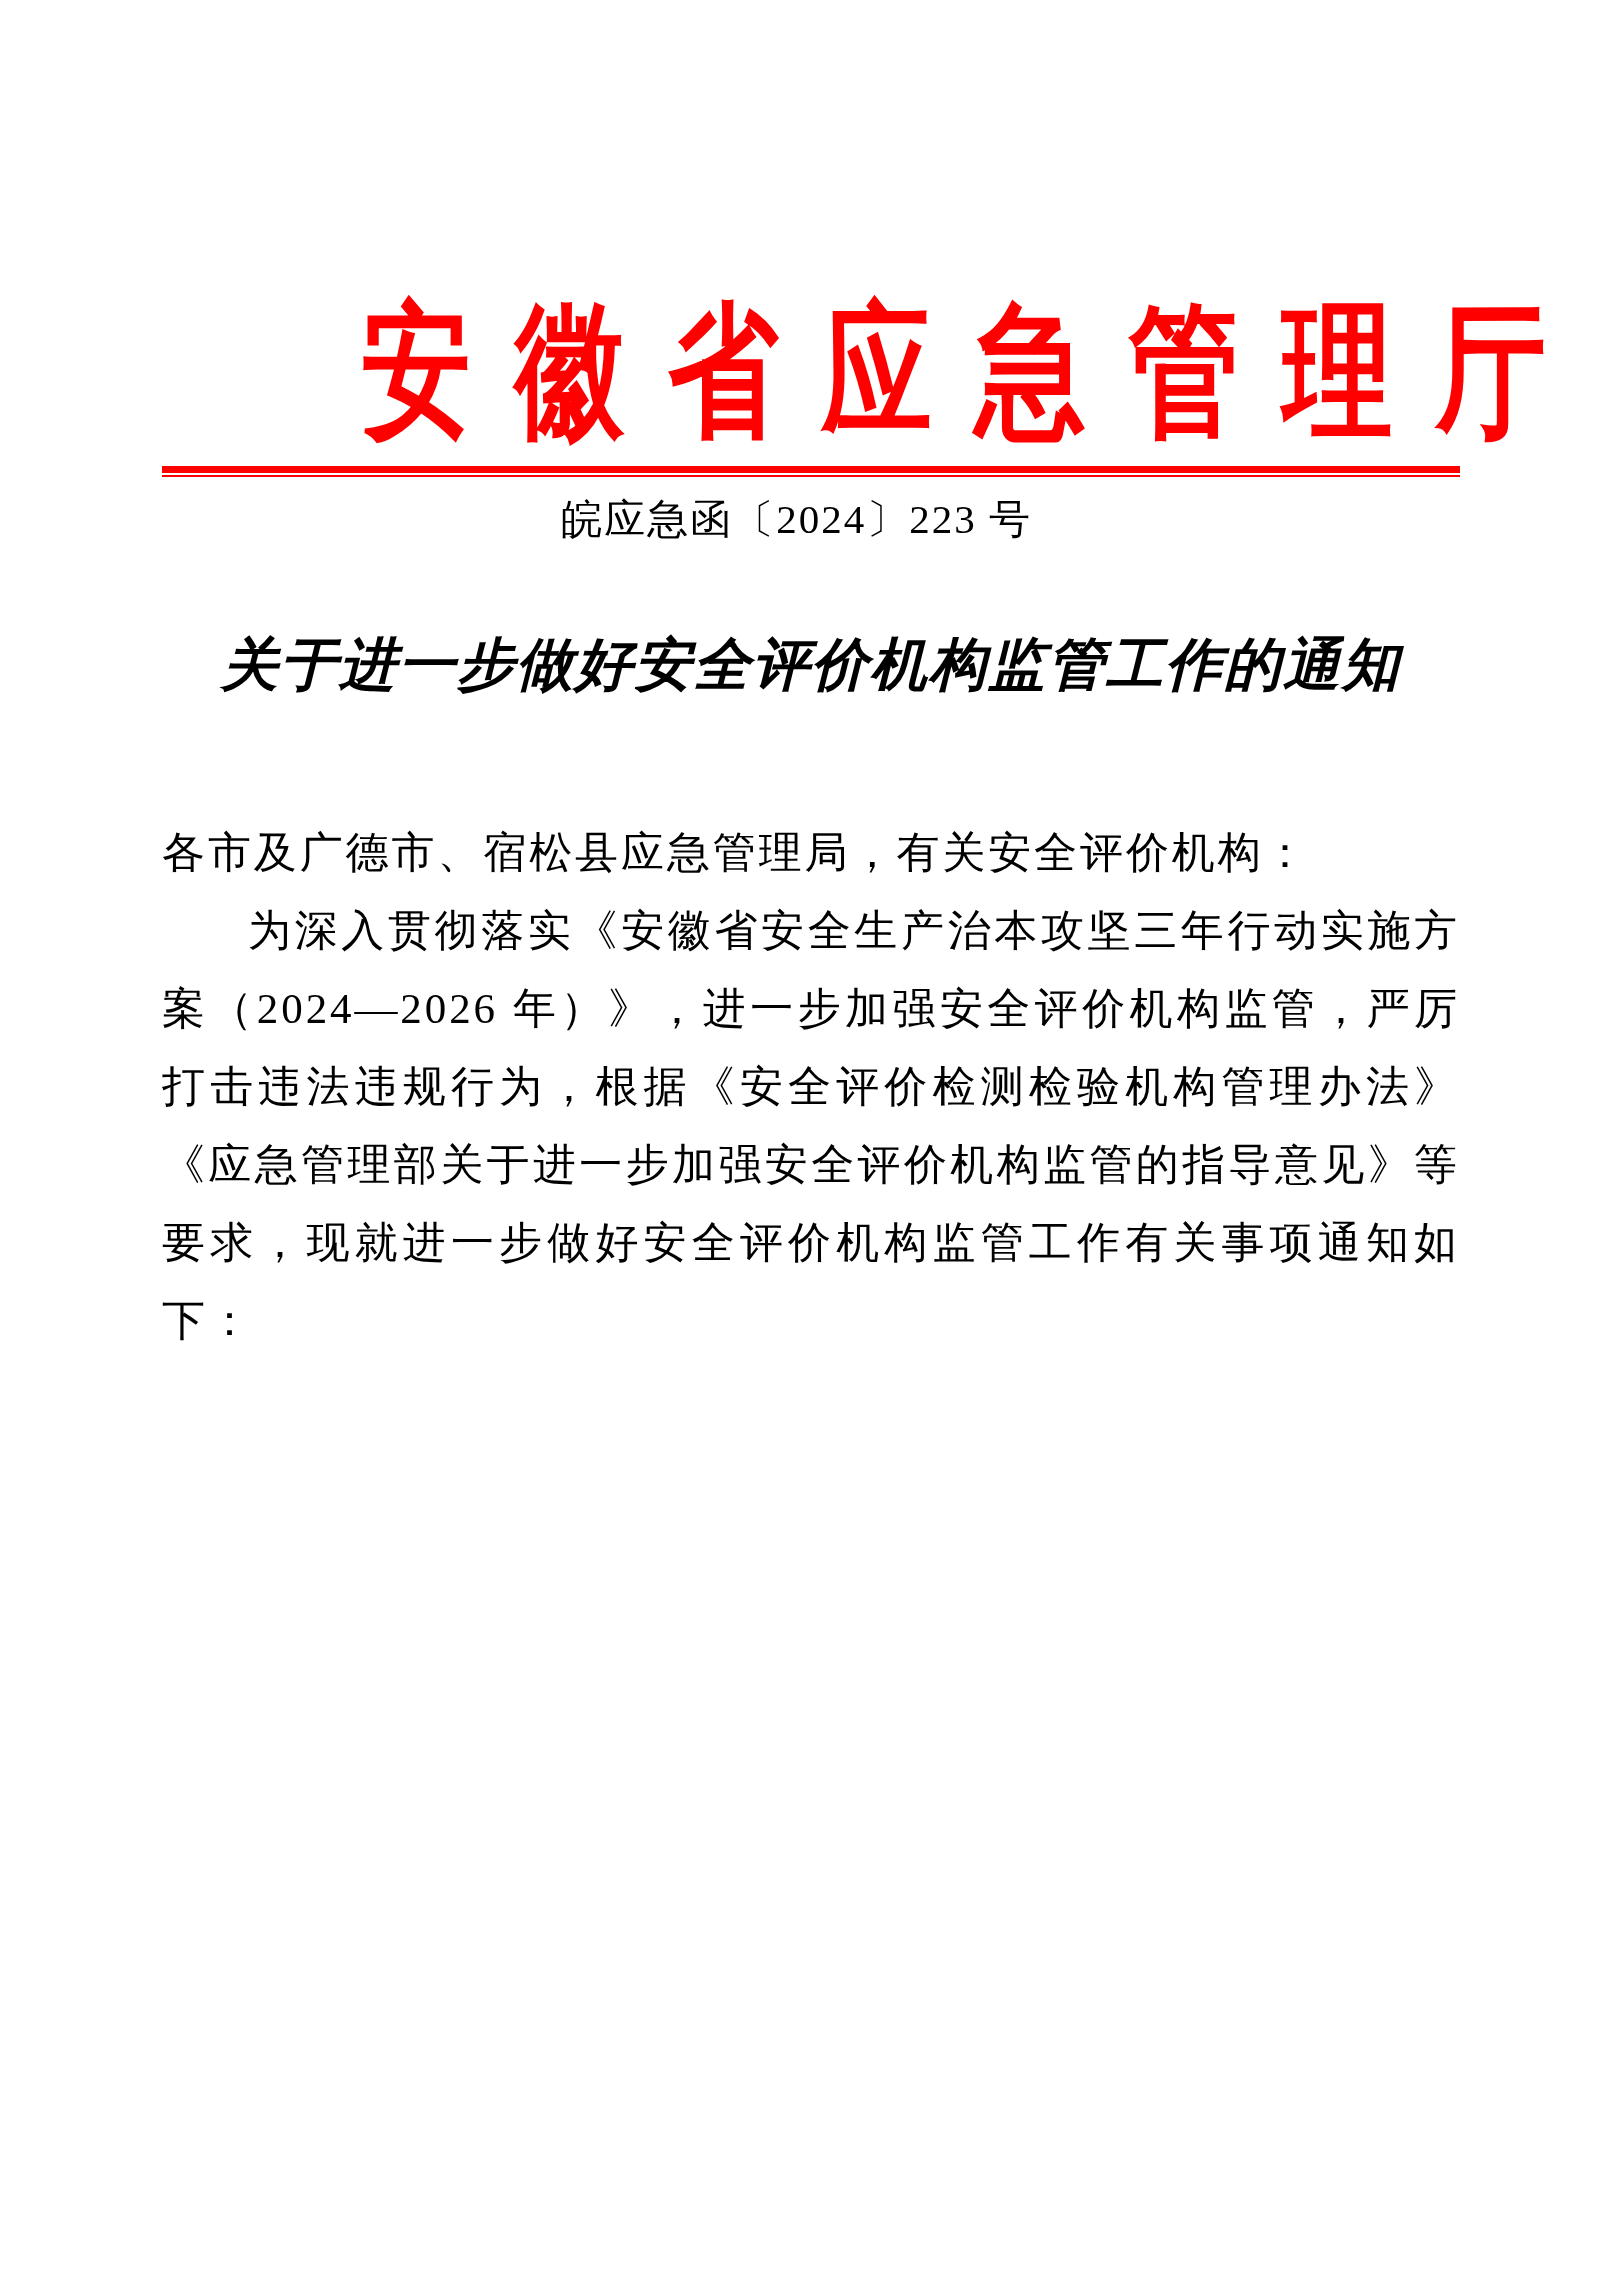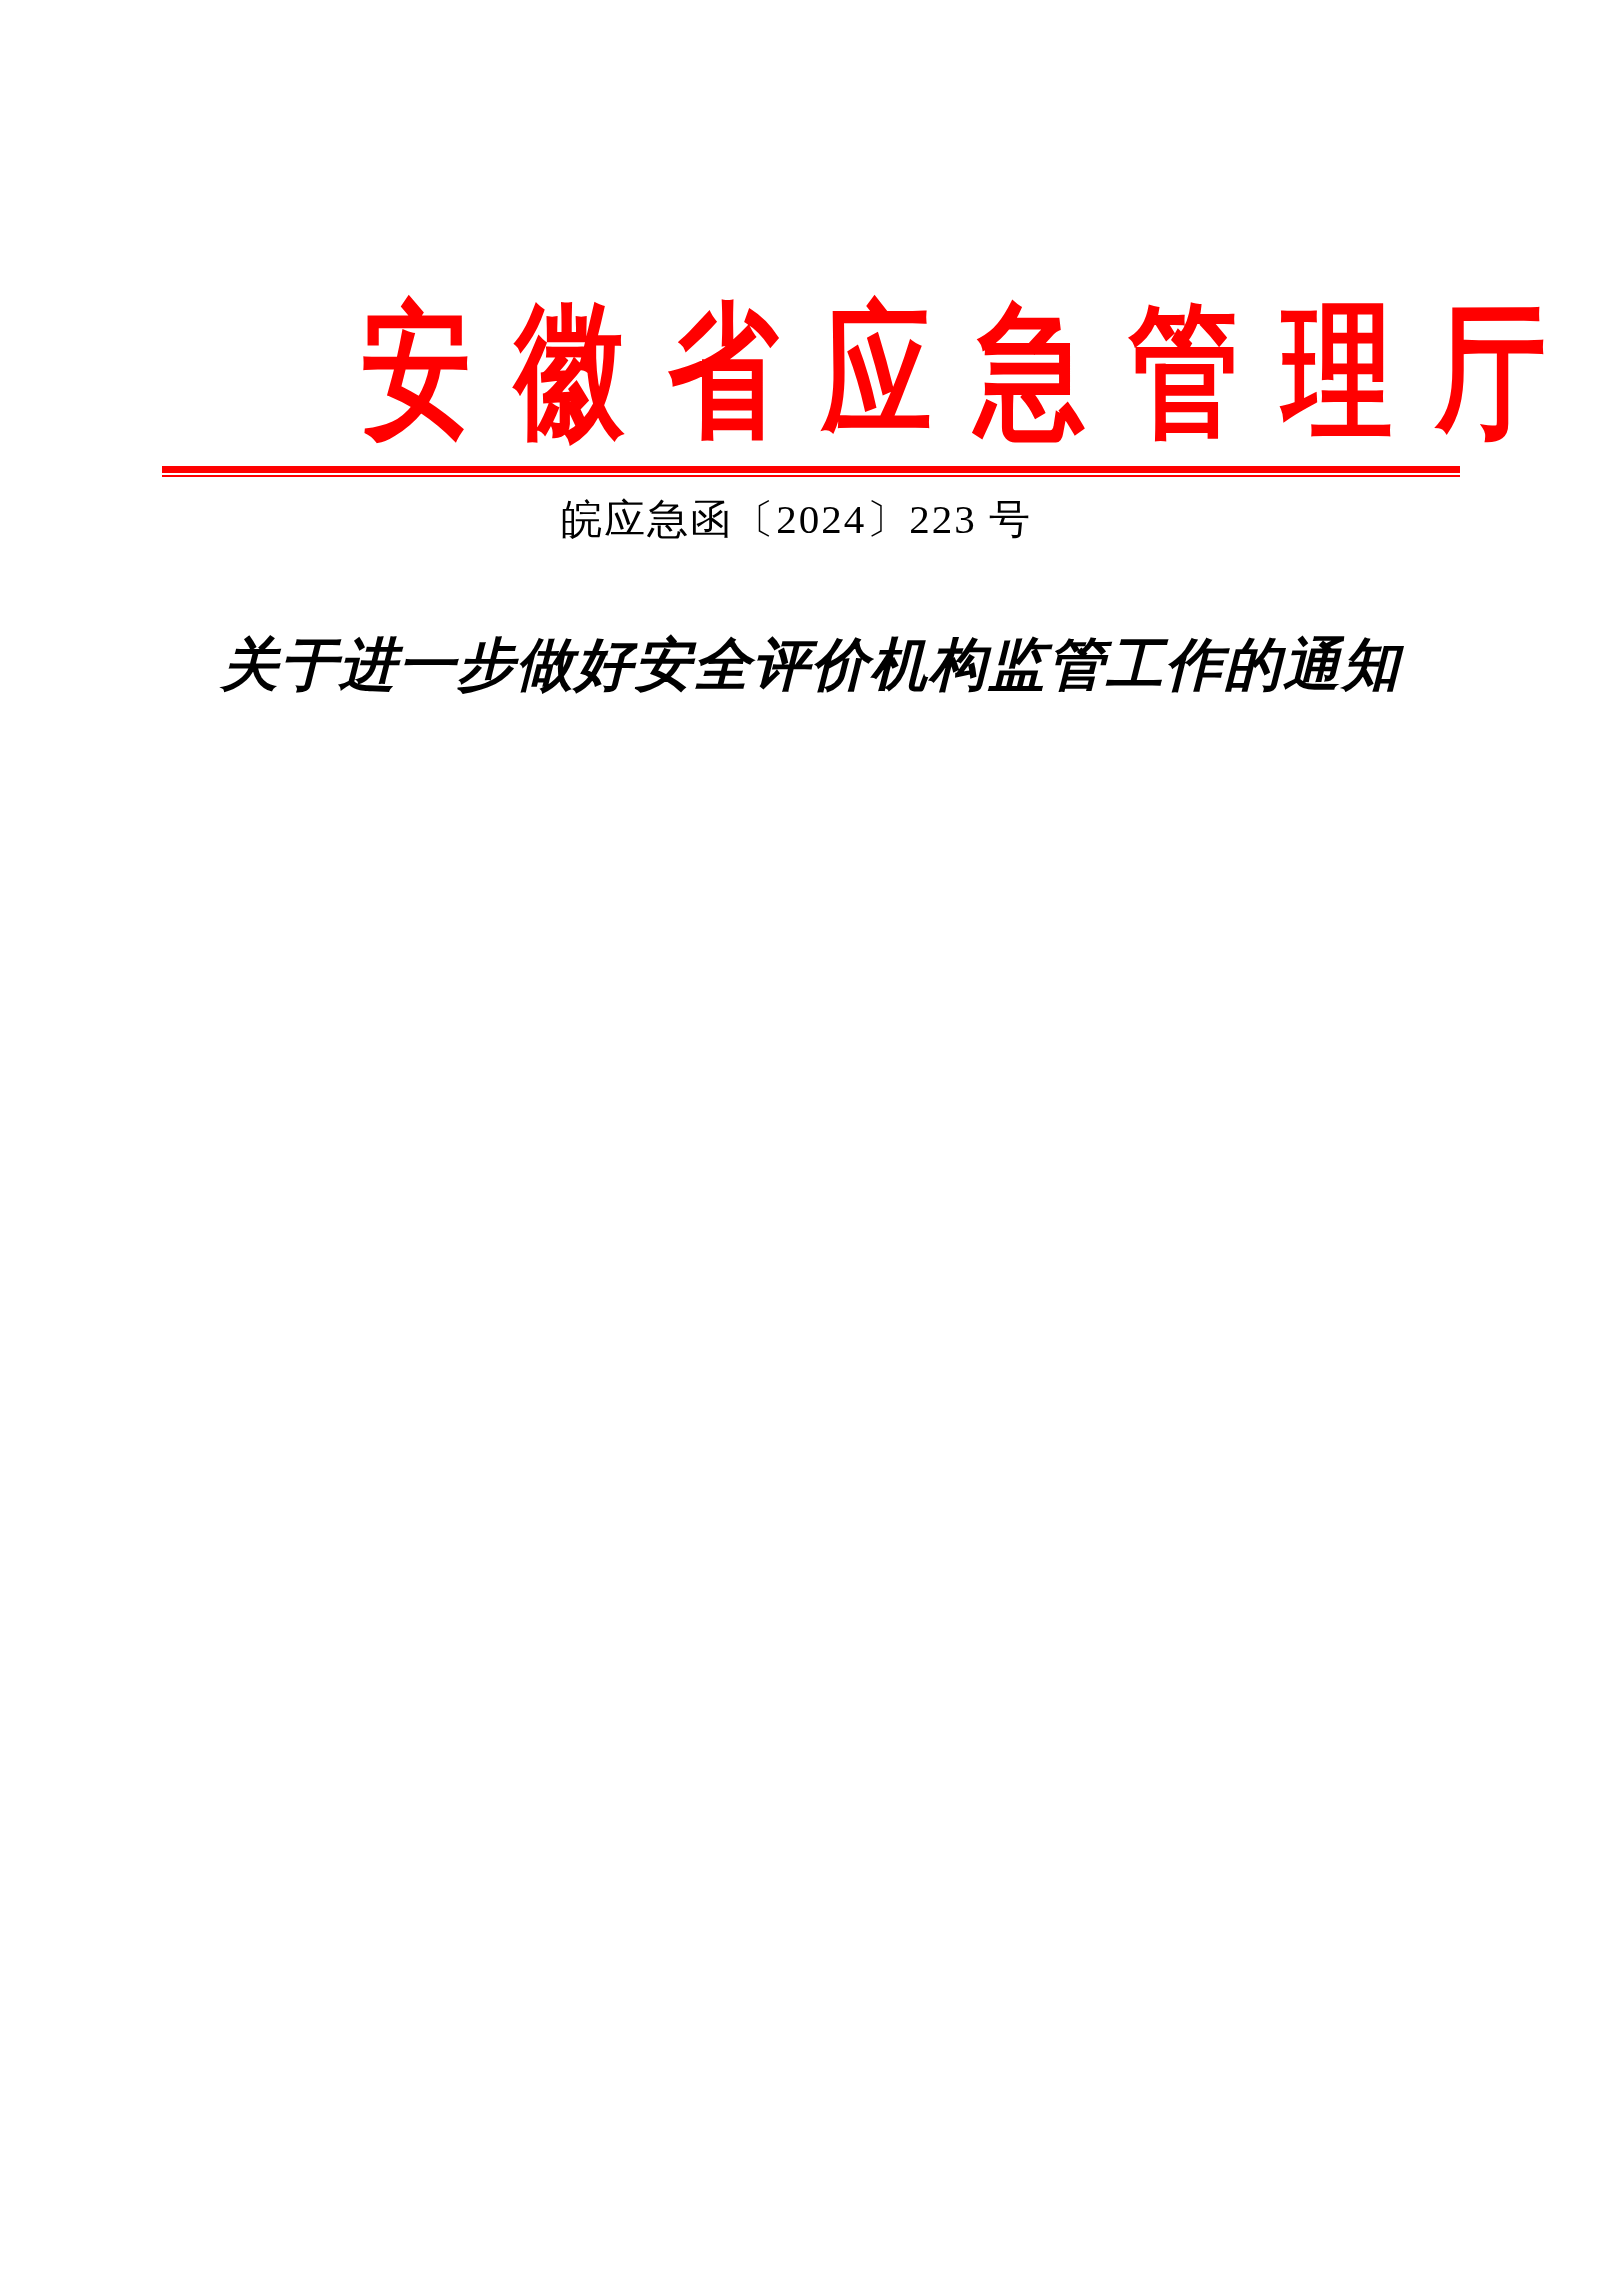--- a/index.html
+++ b/index.html
@@ -92,19 +92,21 @@
       <div class="rule-thick"></div>
       <div class="rule-thin"></div>
     </div>
 
     <div class="doc-number">皖应急函〔2024〕223 号</div>
   </header>
 
   <h1 class="title">关于进一步做好安全评价机构监管工作的通知</h1>
 
   <main class="body">
+    <p class="salutation">各市及广德市、宿松县应急管理局，有关安全评价机构：</p>
 
+    <p class="para indent">为深入贯彻落实《安徽省安全生产治本攻坚三年行动实施方案（2024—2026 年）》，进一步加强安全评价机构监管，严厉打击违法违规行为，根据《安全评价检测检验机构管理办法》《应急管理部关于进一步加强安全评价机构监管的指导意见》等要求，现就进一步做好安全评价机构监管工作有关事项通知如下：</p>
 
 
   </main>
 
 </div>
 
 
 </body></html>

